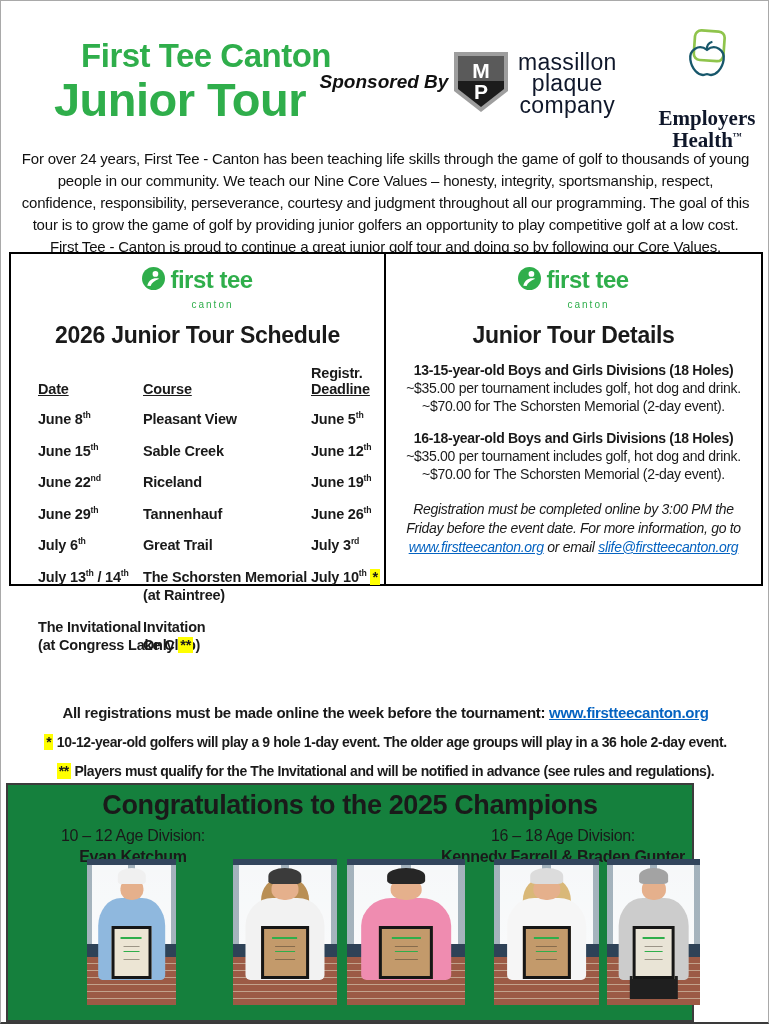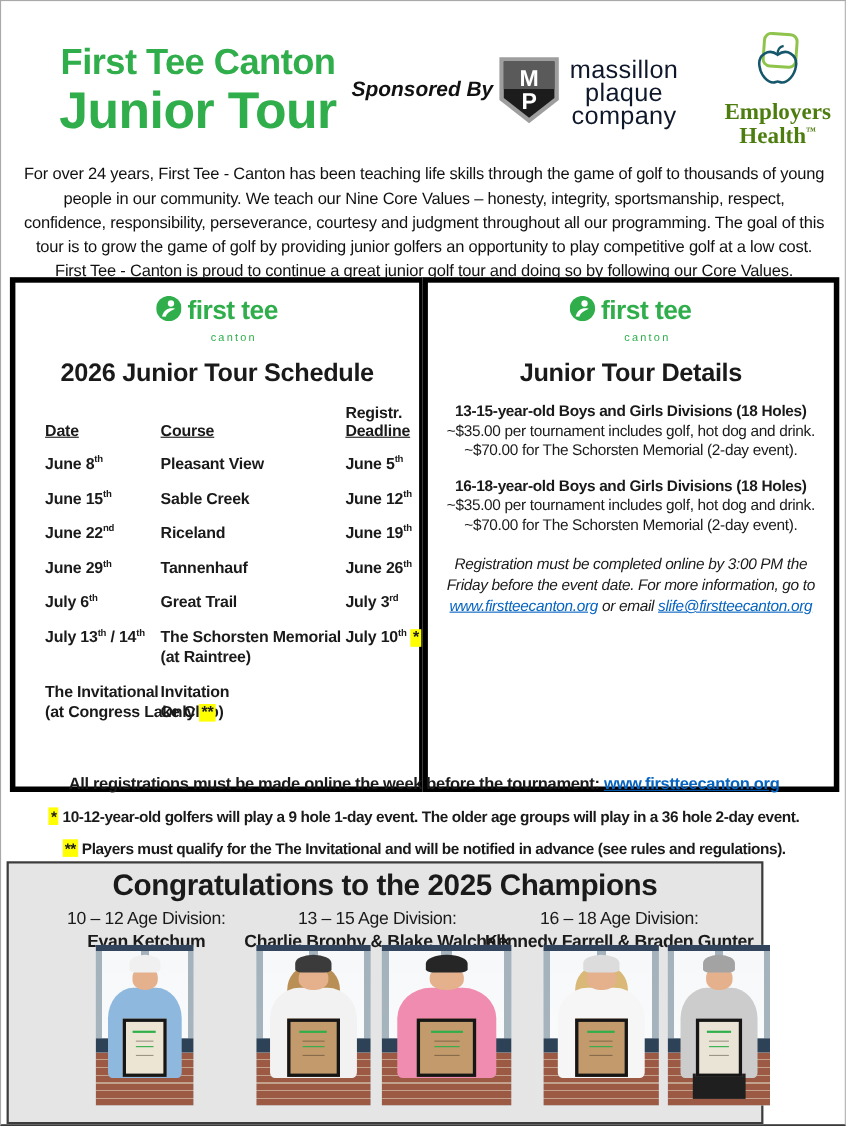--- a/index.html
+++ b/index.html
@@ -6,37 +6,37 @@
   .page{position:relative;width:769px;height:1024px;box-sizing:border-box;
         border:1px solid #a9a9a9;border-bottom:2px solid #3a3a3a;overflow:hidden;
         font-family:"Liberation Sans",sans-serif;color:#1a1a1a;background:#fff;}
   sup{font-size:0.6em;vertical-align:super;line-height:0;}
   a.link{color:#0563c1;text-decoration:underline;cursor:pointer;}
   .flag{background:#ffff00;font-weight:bold;padding:0 2px;}
   .flag:empty{display:none;}
 
   
   .title{position:absolute;left:28px;top:38px;width:302px;text-align:center;color:#2fae4b;font-weight:bold;letter-spacing:-0.5px;}
-  .title .t1{font-size:33px;line-height:1.05;}
+  .title .t1{font-size:33px;line-height:1.05;text-align:right;}
   .title .t2{font-size:47px;line-height:1.0;margin-top:2px;}
   .sponsored{position:absolute;left:315px;top:70px;width:136px;text-align:center;
              font-style:italic;font-weight:bold;font-size:19px;color:#111;}
   .mp{position:absolute;left:452px;top:50px;display:flex;align-items:center;}
   .mp-text{margin-left:9px;color:#0f172a;font-size:23px;line-height:0.92;text-align:center;letter-spacing:0.3px;}
   .eh{position:absolute;left:648px;top:28px;width:116px;text-align:center;}
-  .eh-text{font-family:"Liberation Serif",serif;font-weight:bold;color:#4d7c0f;font-size:21px;line-height:1.05;margin-top:0;}
+  .eh-text{font-family:"Liberation Serif",serif;font-weight:bold;color:#0f172a;font-size:21px;line-height:1.05;margin-top:18px;}
   .eh-text .tm{font-size:9px;vertical-align:super;}
 
   
   .intro{position:absolute;top:147px;left:20px;width:729px;text-align:center;
          font-size:15px;line-height:1.47;letter-spacing:-0.2px;color:#111;}
 
   
   .boxes{position:absolute;top:251px;left:8px;display:flex;}
-  .box{width:377px;height:468px;border:5px solid #000000;box-sizing:border-box;background:#fff;}
+  .box{width:377px;height:334px;border:2px solid #000000;box-sizing:border-box;background:#fff;}
   .box.right{margin-left:-2px;width:379px;text-align:center;padding:0 8px;}
   .ft-block{text-align:center;padding-top:12px;}
   .ft-logo{display:flex;align-items:center;justify-content:center;gap:5px;}
   .ft-text{color:#2fae4b;font-weight:bold;font-size:24px;letter-spacing:-0.5px;}
   .ft-chapter{color:#2fae4b;font-size:10px;letter-spacing:2px;margin-top:-1px;margin-left:30px;text-align:center;width:80px;display:inline-block;}
   .box h2{font-size:23px;font-weight:bold;text-align:center;margin:10px 0 0 0;letter-spacing:-0.3px;}
 
   
   .sched{margin:16px 6px 0 27px;font-size:14.5px;font-weight:bold;letter-spacing:-0.2px;}
   .srow,.shead{display:grid;grid-template-columns:105px 168px auto;}
@@ -52,21 +52,21 @@
   .regnote{font-style:italic;margin-top:17px;line-height:1.35;}
   .levelnote{font-style:italic;margin-top:19px;line-height:1.35;}
 
   
   .notes{position:absolute;top:703px;left:0;width:769px;text-align:center;font-weight:bold;}
   .note1{font-size:15px;letter-spacing:-0.3px;}
   .note2,.note3{font-size:14px;letter-spacing:-0.4px;margin-top:13px;}
 
   
   .champs{position:absolute;top:782px;left:5px;width:688px;height:239px;box-sizing:border-box;
-          background:#e5e5e5;border:2px solid #3c3c3c;}
+          background:#15803d;border:2px solid #3c3c3c;}
   .champs h2{margin:5px 0 0 0;text-align:center;font-size:27px;font-weight:bold;letter-spacing:-0.4px;}
   .div-col{position:absolute;top:42px;transform:translateX(-50%);text-align:center;white-space:nowrap;}
   .div-col .dlabel{font-size:16px;letter-spacing:-0.3px;}
   .div-col .dnames{font-size:16px;font-weight:bold;letter-spacing:-0.3px;margin-top:3px;}
 
   
   .photo{position:absolute;top:74px;height:146px;overflow:hidden;background:#cdd8de;}
   .ph-board{position:absolute;left:0;top:0;width:100%;height:58%;
      background:
        linear-gradient(#32455c 0 7%, transparent 7%),
@@ -271,24 +271,20 @@
     </div>
   </div>
 
   <div class="champs">
     <h2>Congratulations to the 2025 Champions</h2>
 
     <div class="div-col" style="left:125px">
       <div class="dlabel">10 – 12 Age Division:</div>
       <div class="dnames">Evan Ketchum</div>
     </div>
-    <div class="div-col" style="left:335px">
-      <div class="dlabel">13 – 15 Age Division:</div>
-      <div class="dnames">Charlie Brophy &amp; Blake Walchalk</div>
-    </div>
     <div class="div-col" style="left:555px">
       <div class="dlabel">16 – 18 Age Division:</div>
       <div class="dnames">Kennedy Farrell &amp; Braden Gunter</div>
     </div>
 
     <div class="photo p1" title="Evan Ketchum">
       <div class="ph-board"></div>
         <div class="ph-strip"></div>
         <div class="ph-brick"></div>
       <div class="ph-shirt"></div>

